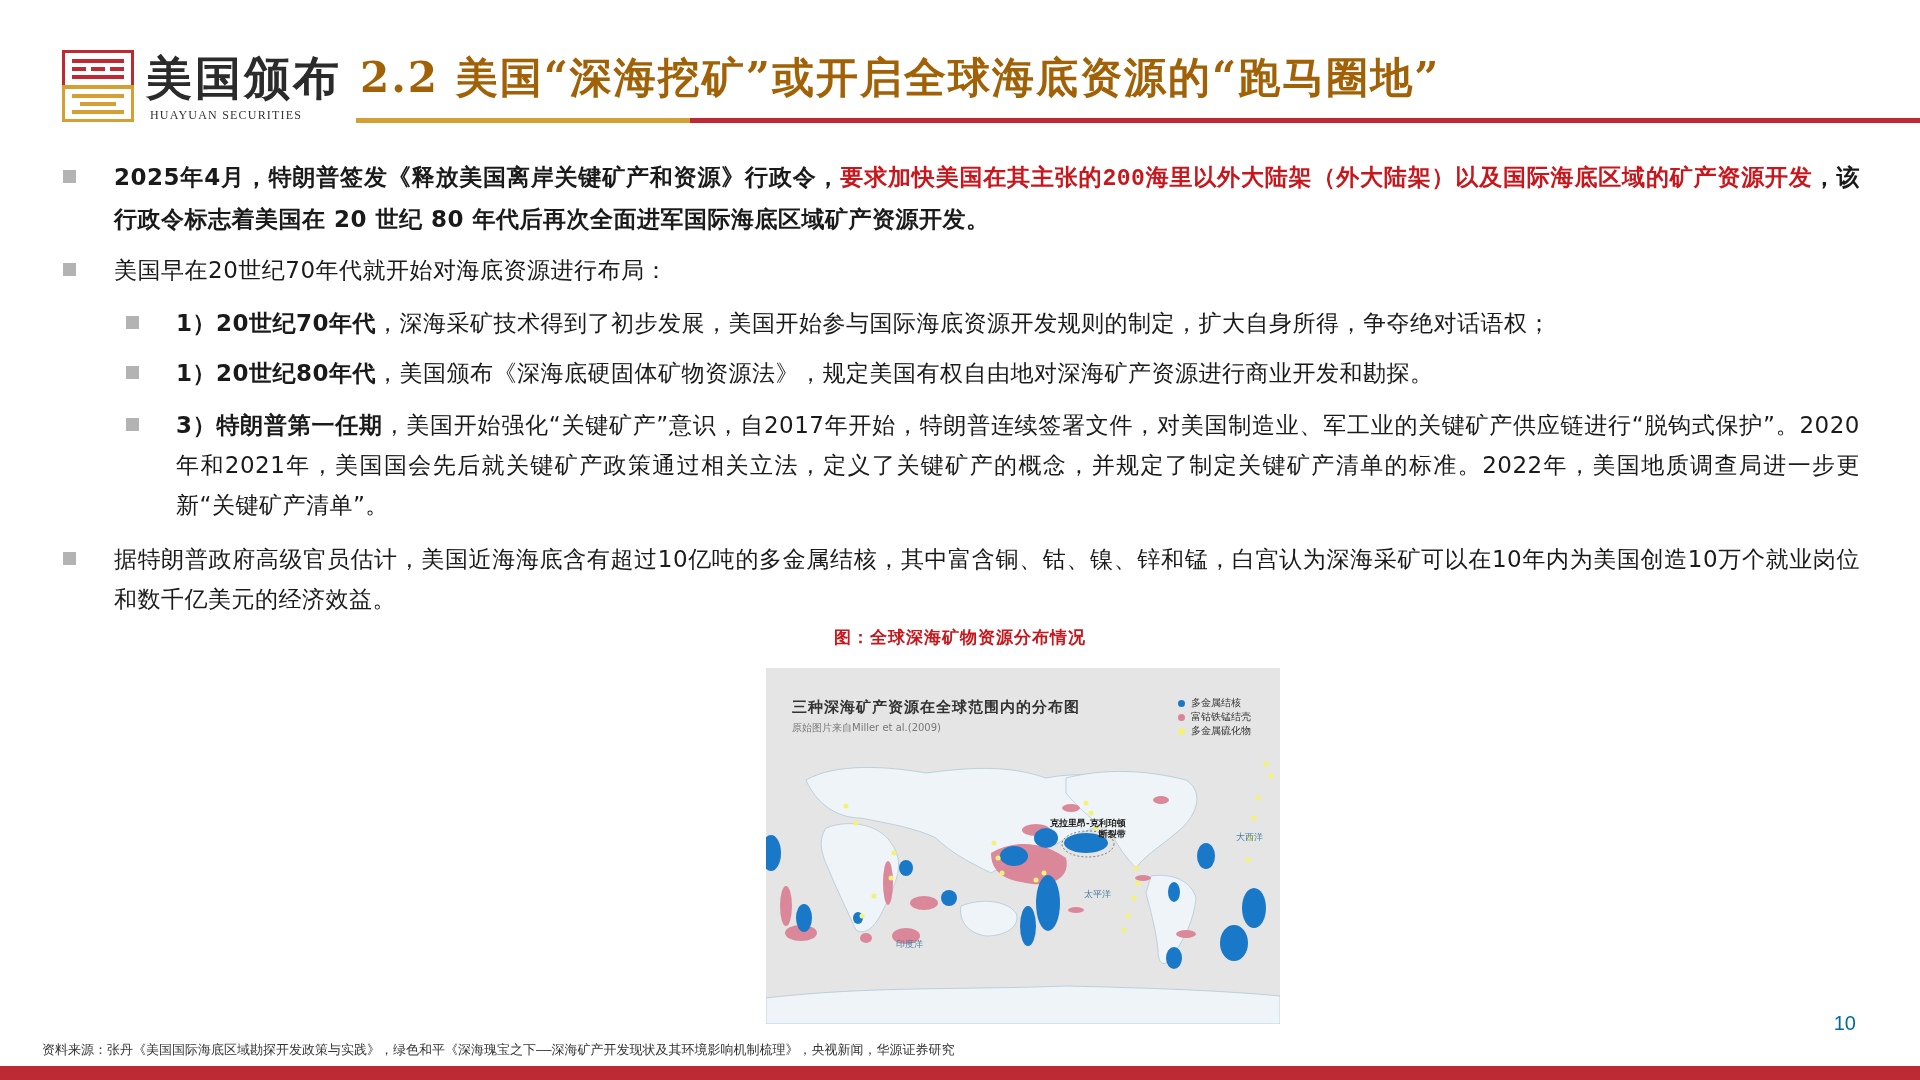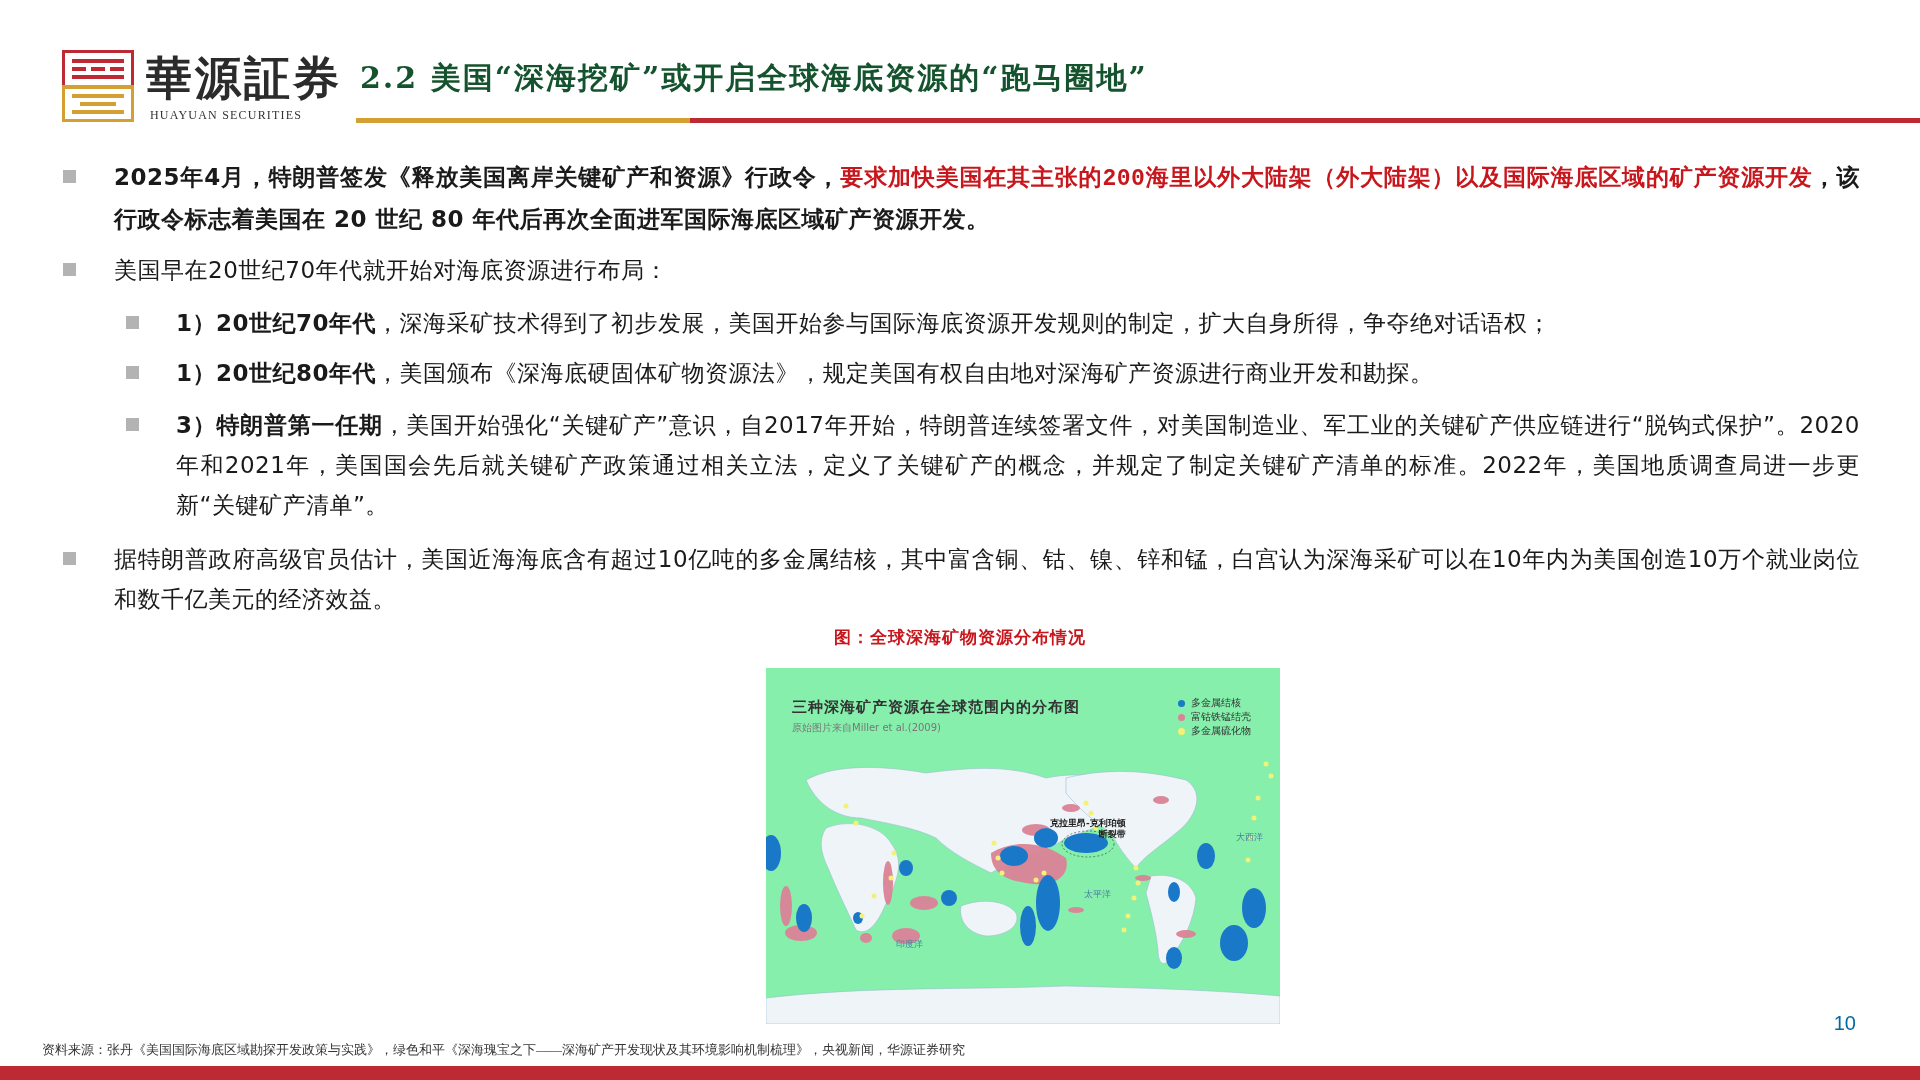--- a/index.html
+++ b/index.html
@@ -23,21 +23,21 @@
     line-height: 56px;
   }
   .logo-en {
     position: absolute; left: 88px; top: 58px;
     font-family: "Liberation Serif", "DejaVu Serif", serif;
     font-size: 12px; letter-spacing: 1.2px; color: #333;
   }
   .title {
     position: absolute; left: 360px; top: 48px;
     font-family: "DejaVu Serif", "Liberation Serif", serif;
-    font-weight: bold; font-size: 30px; color: #14532d; letter-spacing: 2px;
+    font-weight: bold; font-size: 42px; color: #a16207; letter-spacing: 2px;
     line-height: 60px; white-space: nowrap;
   }
   .title-rule-gold {
     position: absolute; left: 356px; top: 118px; width: 334px; height: 5px; background: #d49f33;
   }
   .title-rule-red {
     position: absolute; left: 690px; top: 118px; width: 1230px; height: 5px; background: #bd2a33;
   }
   
   .content { position: absolute; left: 0; top: 0; width: 1920px; }
@@ -51,42 +51,42 @@
   .para b { font-weight: bold; }
   .red { color: #c8161d; font-weight: bold; font-family: Liberation Mono, monospace; }
   
   .fig-caption {
     position: absolute; left: 0; width: 1920px; top: 626px; text-align: center;
     font-family: "DejaVu Serif", "Liberation Serif", serif;
     font-size: 17px; font-weight: bold; color: #c8161d; letter-spacing: 1px;
   }
   .map {
     position: absolute; left: 766px; top: 668px; width: 514px; height: 356px;
-    background: #86efac; overflow: hidden;
+    background: #e5e5e5; overflow: hidden;
   }
   .map-title {
     position: absolute; left: 26px; top: 30px; font-size: 15px; font-weight: bold; color: #333;
     letter-spacing: 1px;
   }
   .map-subtitle {
     position: absolute; left: 26px; top: 53px; font-size: 10px; color: #777;
   }
   .legend { position: absolute; left: 412px; top: 28px; font-size: 10px; color: #333; }
   .legend-item { display: flex; align-items: center; height: 14px; }
   .legend-dot { width: 7px; height: 7px; border-radius: 50%; margin-right: 6px; }
   .map-label { position: absolute; font-size: 9px; color: #4b7f9e; }
   .map-label.dark { color: #222; font-weight: bold; text-align: right; line-height: 11px; }
   
   .page-num {
     position: absolute; right: 64px; top: 1012px; font-size: 20px; color: #0369a1;
     font-family: "Liberation Sans", sans-serif;
   }
   .source {
     position: absolute; left: 42px; top: 1041px; font-size: 13px; color: #333;
-    font-family: Liberation Serif, serif; white-space: nowrap;
+    font-family: Liberation Mono, monospace; white-space: nowrap;
   }
   .footer-bar {
     position: absolute; left: 0; top: 1066px; width: 1920px; height: 14px; background: #bd2a33;
   }
 </style>
 </head>
 <body>
 
 <div class="logo">
   <svg class="logo-mark" viewBox="0 0 72 72">
@@ -94,21 +94,21 @@
     <rect x="1" y="37" width="70" height="34" fill="none" stroke="#d49f33" stroke-width="4"></rect>
     <rect x="10" y="9" width="52" height="4" fill="#bd2a33"></rect>
     <rect x="10" y="17" width="14" height="4" fill="#bd2a33"></rect>
     <rect x="29" y="17" width="14" height="4" fill="#bd2a33"></rect>
     <rect x="48" y="17" width="14" height="4" fill="#bd2a33"></rect>
     <rect x="10" y="25" width="52" height="4" fill="#bd2a33"></rect>
     <rect x="10" y="44" width="52" height="4" fill="#d49f33"></rect>
     <rect x="18" y="52" width="36" height="4" fill="#d49f33"></rect>
     <rect x="10" y="60" width="52" height="4" fill="#d49f33"></rect>
   </svg>
-  <div class="logo-cn">華源証券</div>
+  <div class="logo-cn">美国颁布</div>
   <div class="logo-en">HUAYUAN SECURITIES</div>
 </div>
 
 <div class="title">2.2 美国“深海挖矿”或开启全球海底资源的“跑马圈地”</div>
 <div class="title-rule-gold"></div>
 <div class="title-rule-red"></div>
 
 <div class="content">
 
   <div class="bullet" style="left:63px;top:170px;"></div>

